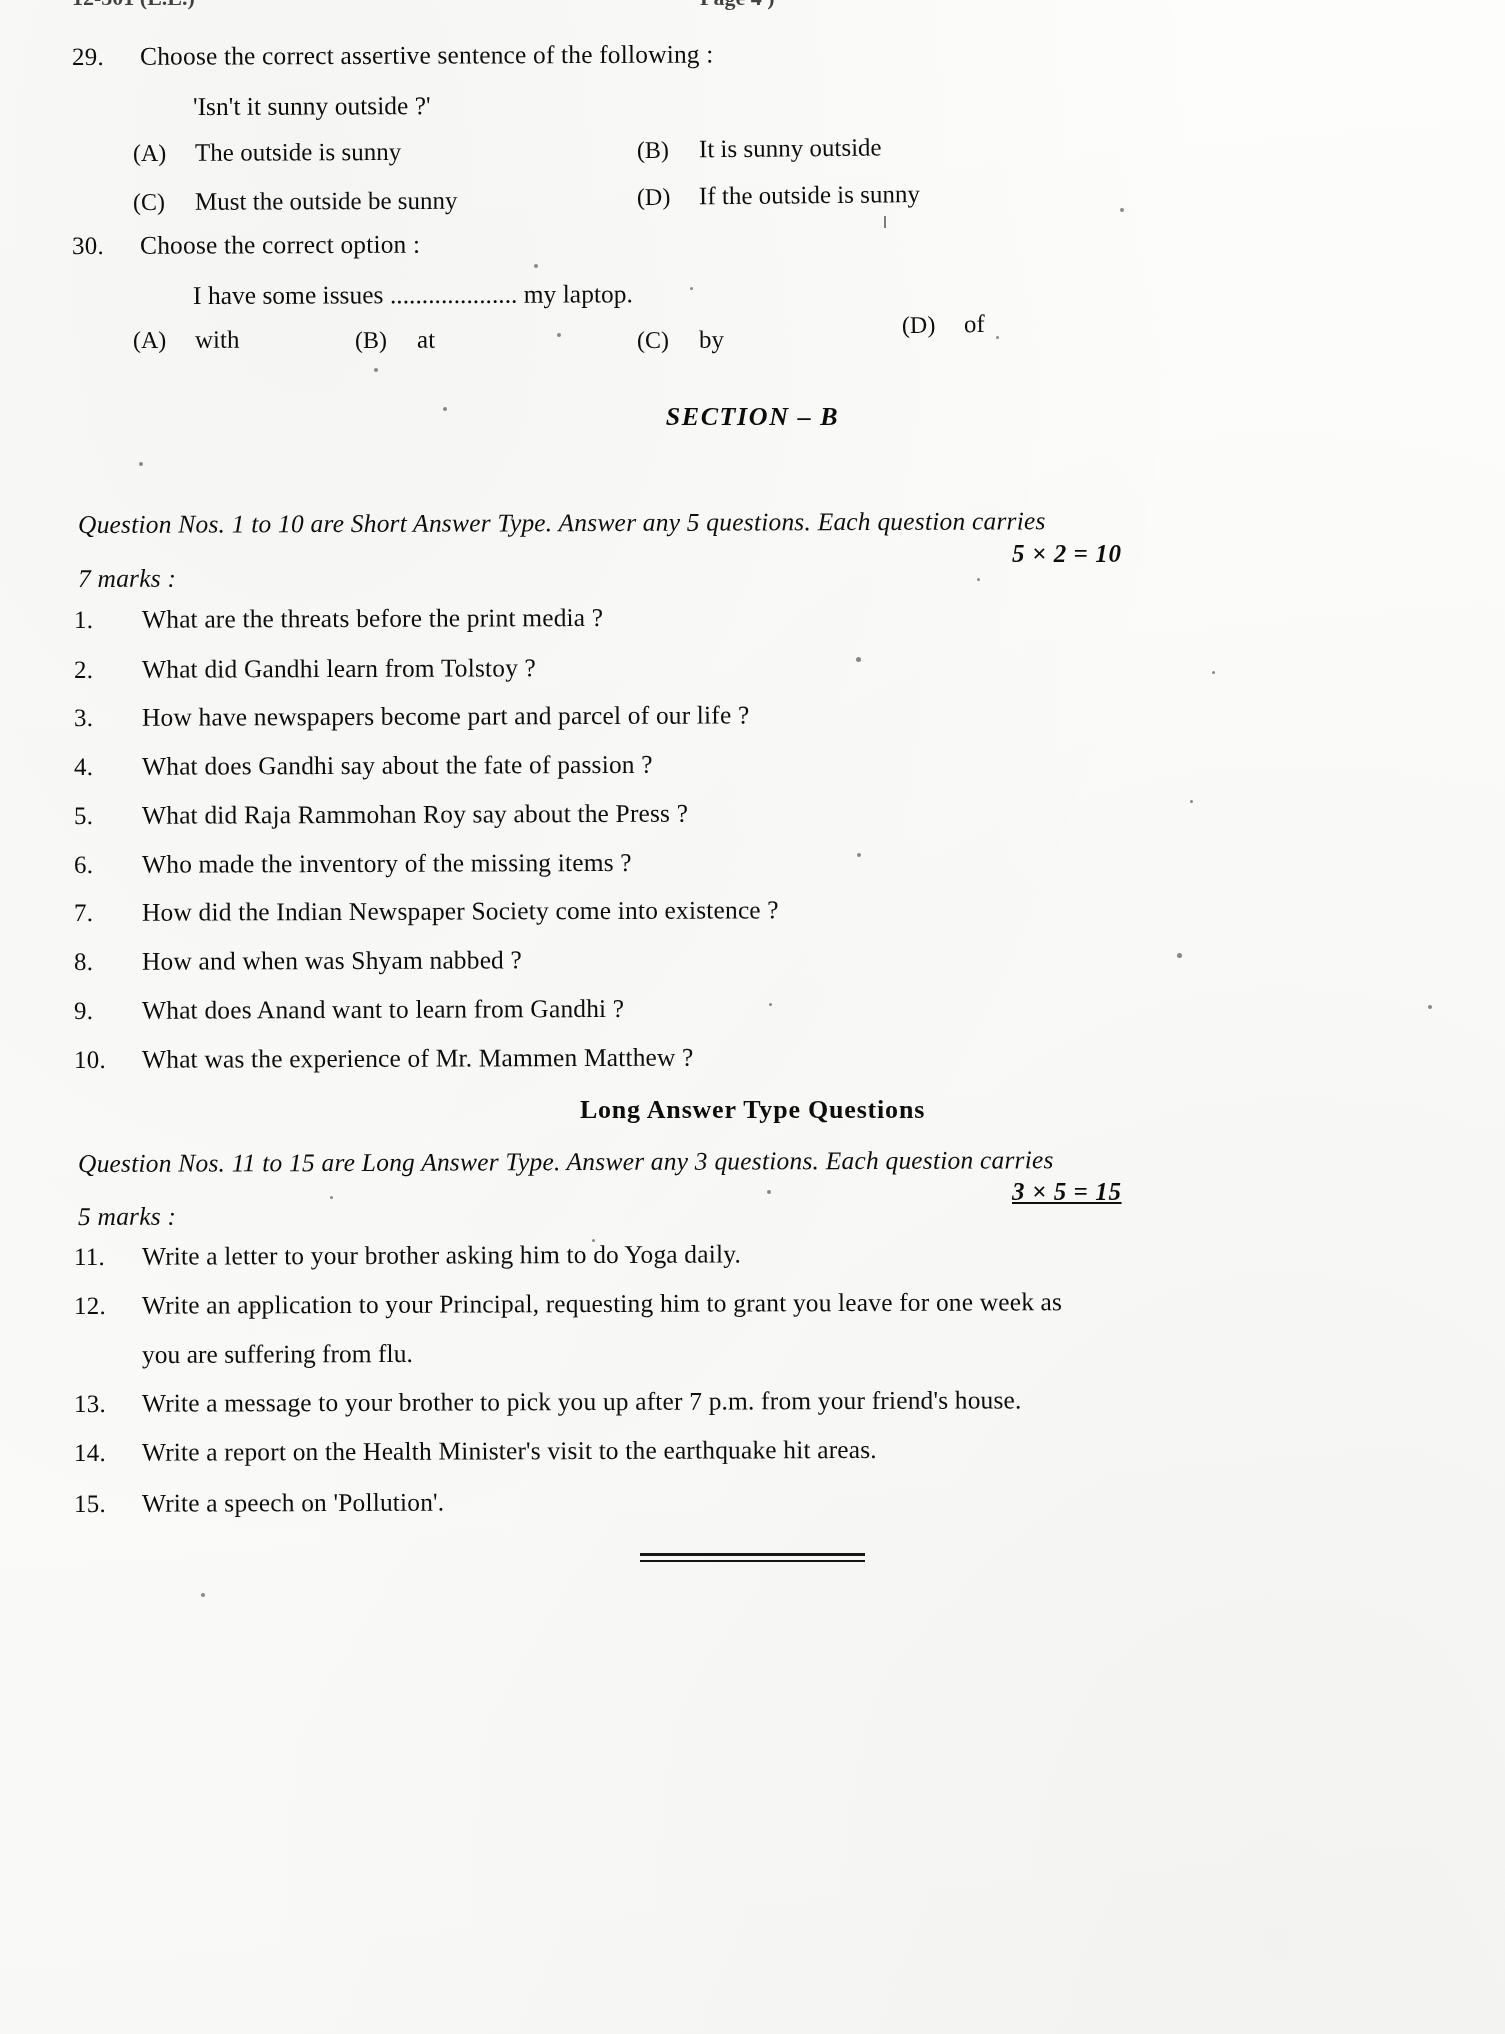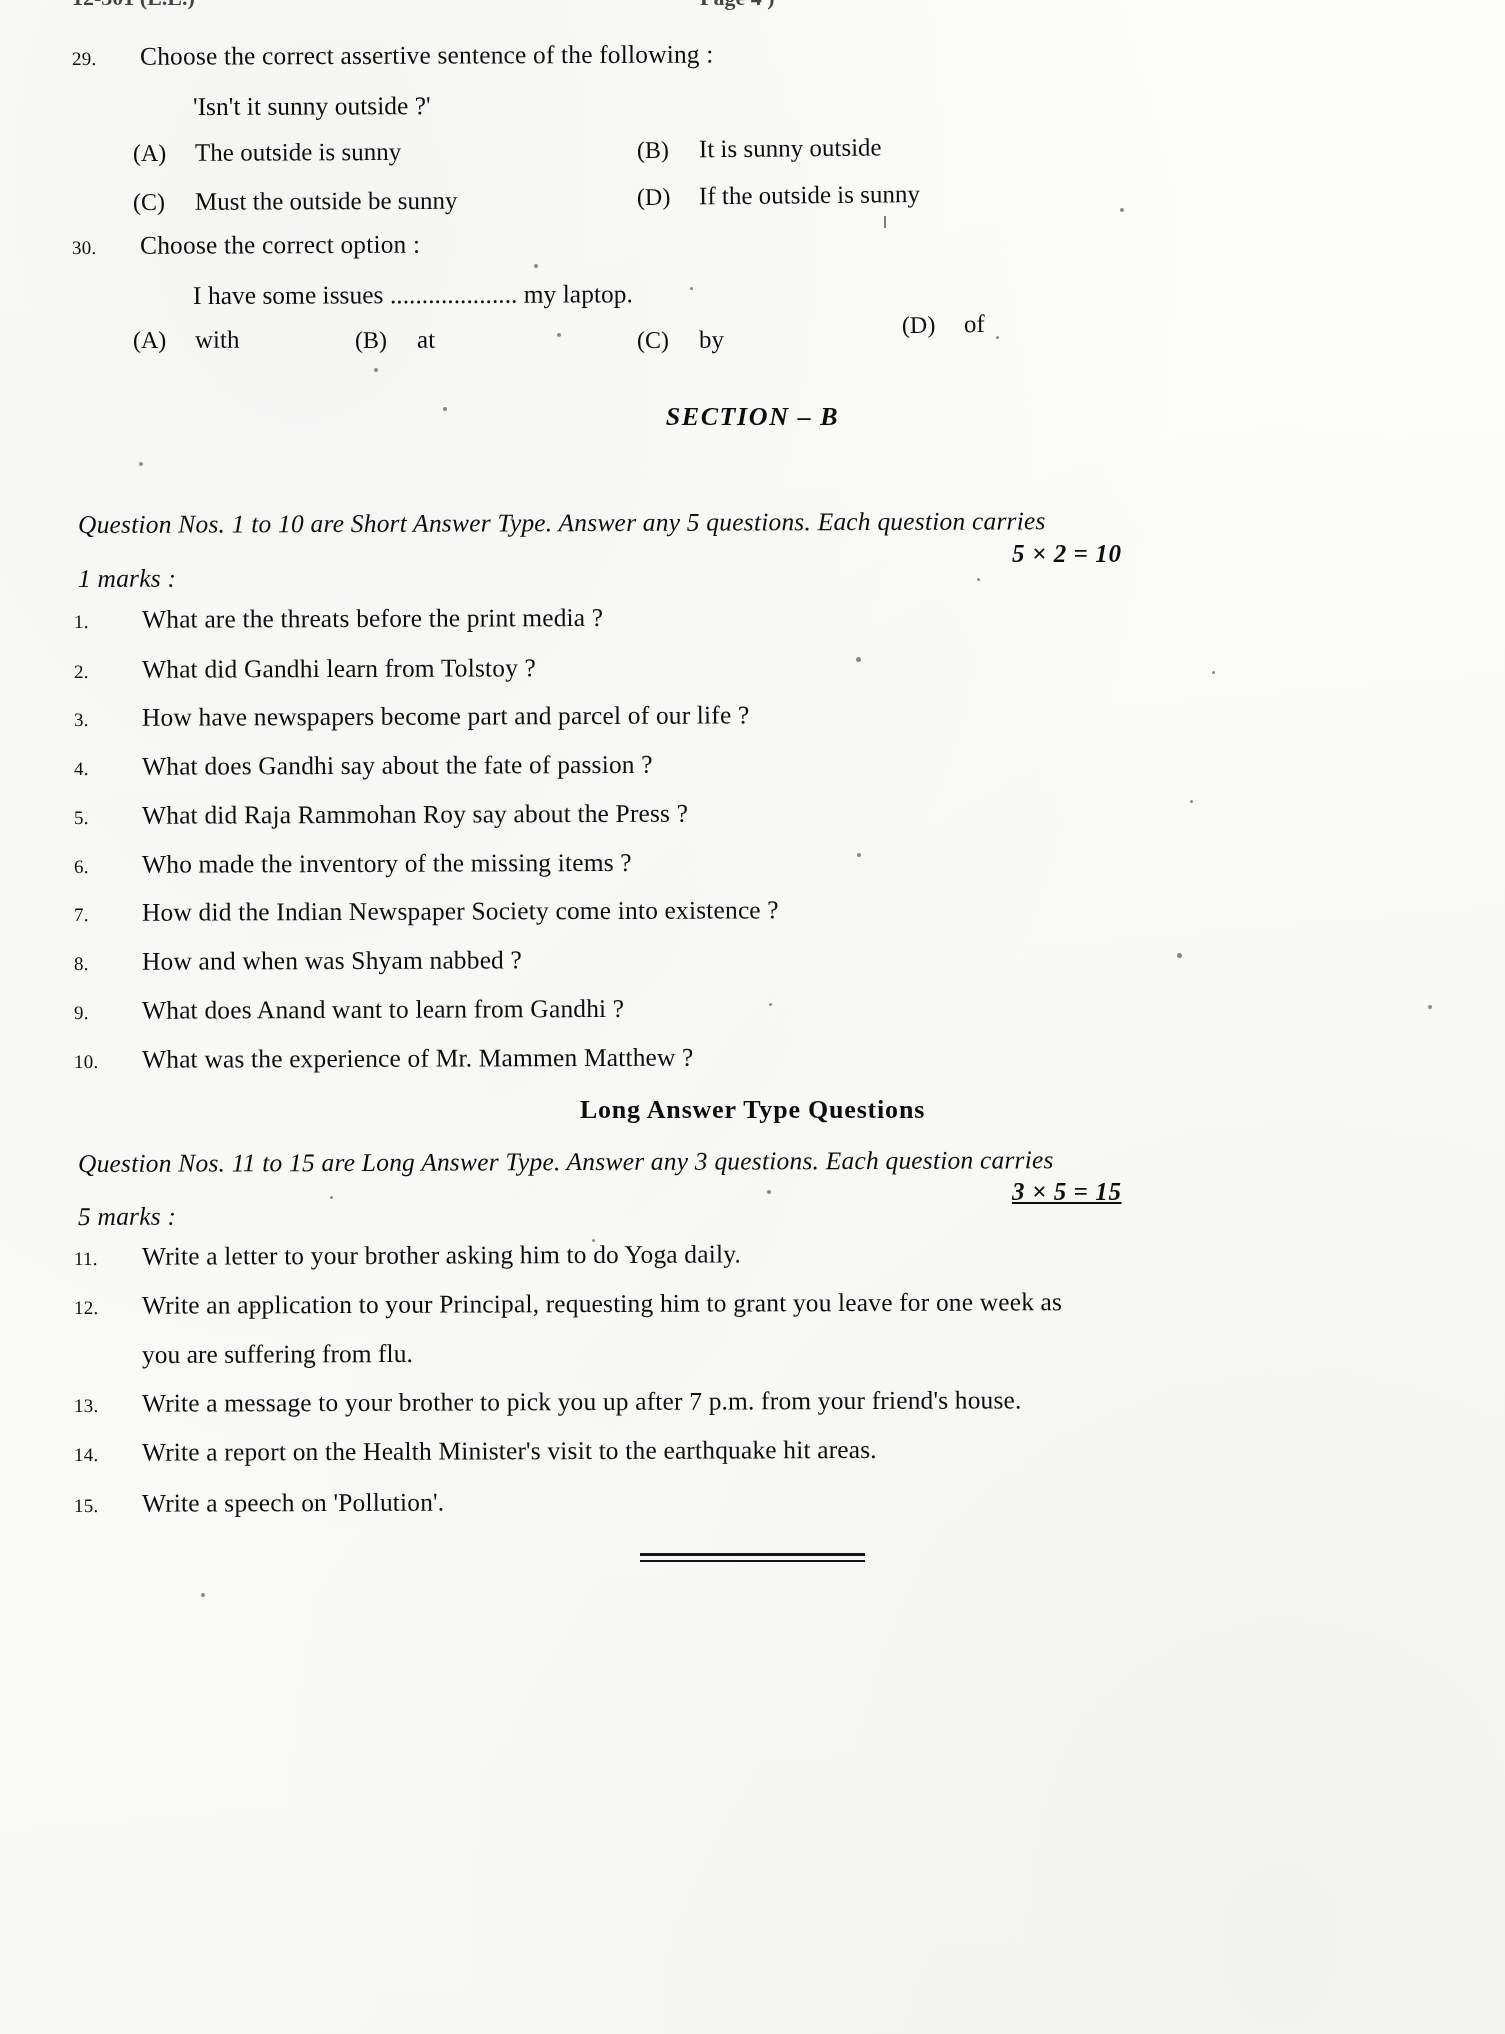--- a/index.html
+++ b/index.html
@@ -59,21 +59,21 @@
 
   
   .row {
     position: absolute;
     display: flex;
     align-items: baseline;
   }
   .qnum {
     width: 68px;
     flex: 0 0 68px;
-    font-size: 19px;
+    font-size: 25px;
     letter-spacing: 0.2px;
   }
   .qtext {
     font-size: 25.5px;
     letter-spacing: 0.15px;
   }
   .opt-label {
     flex: 0 0 62px;
     font-size: 24px;
   }
@@ -201,21 +201,21 @@
     <span class="opt-text">by</span>
   </div>
   <div class="row skew-d" style="left:902px; top:311px;">
     <span class="opt-label">(D)</span>
     <span class="opt-text">of</span>
   </div>
 
   <div class="centered sec-head" style="top:402px;">SECTION – B</div>
 
   <div class="instr skew-a" style="left:78px; top:498px; width:1060px;">Question Nos. 1 to 10 are Short Answer Type. Answer any 5 questions. Each question carries</div>
-  <div class="instr skew-a" style="left:78px; top:552px;">1 marks :</div>
+  <div class="instr skew-a" style="left:78px; top:552px;">7 marks :</div>
   <div class="marks" style="left:1012px; top:540px;">5 × 2 = 10</div>
 
   <div class="row skew-a" style="left:74px; top:605px;">
     <span class="qnum">1.</span>
     <span class="qtext">What are the threats before the print media ?</span>
   </div>
   <div class="row skew-a" style="left:74px; top:655px;">
     <span class="qnum">2.</span>
     <span class="qtext">What did Gandhi learn from Tolstoy ?</span>
   </div>

